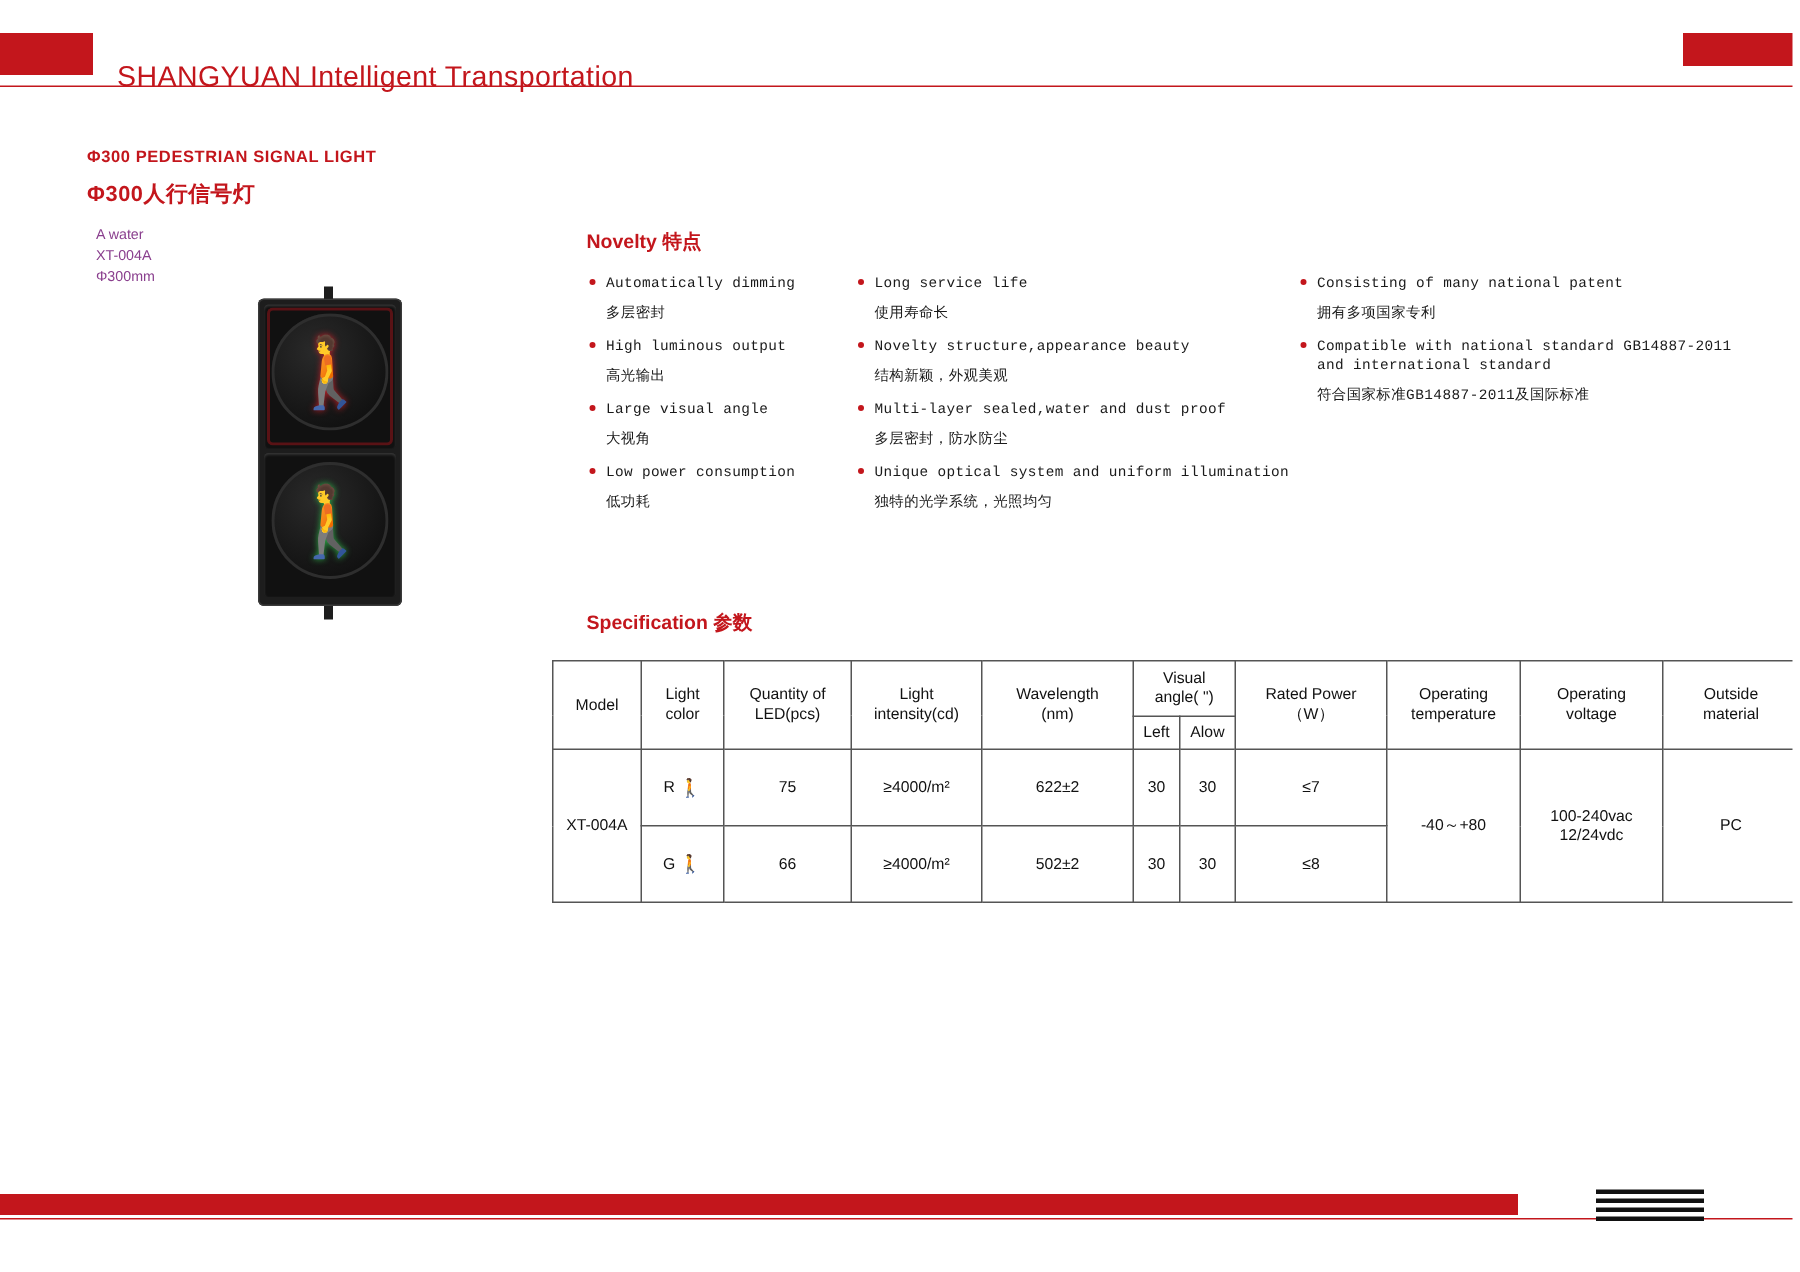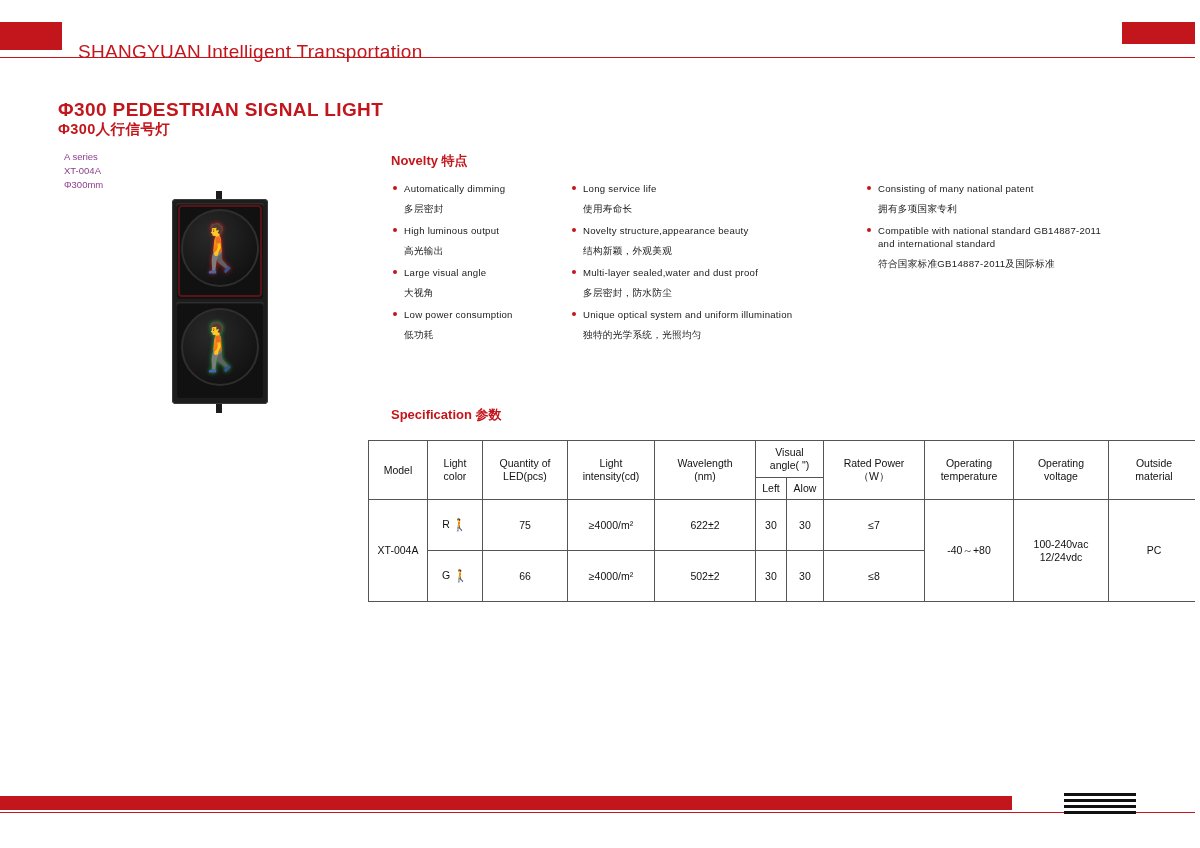--- a/index.html
+++ b/index.html
@@ -24,21 +24,21 @@
   .hdr-line{
     position:absolute;left:0;top:57px;width:1200px;height:1px;background:#c3161c;
   }
   .hdr-title{
     position:absolute;left:78px;top:29px;
     font-size:19px;font-weight:normal;color:#c3161c;letter-spacing:.3px;margin-top:12px;
   }
   
   .prod-title-en{
     position:absolute;left:58px;top:99px;
-    font-size:19px;font-weight:bold;color:#c3161c;letter-spacing:.4px;
+    font-size:11px;font-weight:bold;color:#c3161c;letter-spacing:.4px;
   }
   .prod-title-cn{
     position:absolute;left:58px;top:120px;
     font-size:14.5px;font-weight:bold;color:#c3161c;letter-spacing:.4px;
   }
   .meta{
     position:absolute;left:64px;top:150px;
     font-size:9.5px;color:#8a3f8e;line-height:14px;
   }
   .meta div{white-space:nowrap;}
@@ -85,21 +85,21 @@
   }
   
   .sec-title{
     position:absolute;
     font-size:13px;font-weight:bold;color:#c3161c;
   }
   .sec-title .cn{color:#c3161c;font-weight:bold;}
   #features-title{left:391px;top:152px;}
   #spec-title{left:391px;top:406px;}
 
-  .feat-col{position:absolute;font-size:9.6px;color:#1a1a1a;line-height:13px;}
+  .feat-col{position:absolute;font-size:9.6px;color:#1a1a1a;line-height:13px;font-family:Liberation Mono, monospace;}
   #feat-col-1{left:391px;top:182px;width:175px;}
   #feat-col-2{left:570px;top:182px;width:290px;}
   #feat-col-3{left:865px;top:182px;width:300px;}
 
   .feat-item{margin-bottom:9px;}
   .feat-item .en{
     position:relative;padding-left:13px;white-space:normal;
     letter-spacing:.25px;
   }
   .feat-item .en:before{
@@ -162,21 +162,21 @@
   <div class="hdr-red-left"></div>
   <div class="hdr-red-right"></div>
   <div class="hdr-title">SHANGYUAN Intelligent Transportation</div>
   <div class="hdr-line"></div>
 </div>
 
 <div class="prod-title-en">Φ300  PEDESTRIAN SIGNAL LIGHT</div>
 <div class="prod-title-cn">Φ300人行信号灯</div>
 
 <div class="meta">
-  <div>A series</div>
+  <div>A water</div>
   <div>XT-004A</div>
   <div>Φ300mm</div>
 </div>
 
 <div class="prod-img">
   <div class="mount-top"></div>
   <div class="housing"></div>
   <div class="visor top"></div>
   <div class="lens top">
     <span class="ped red">🚶</span>

